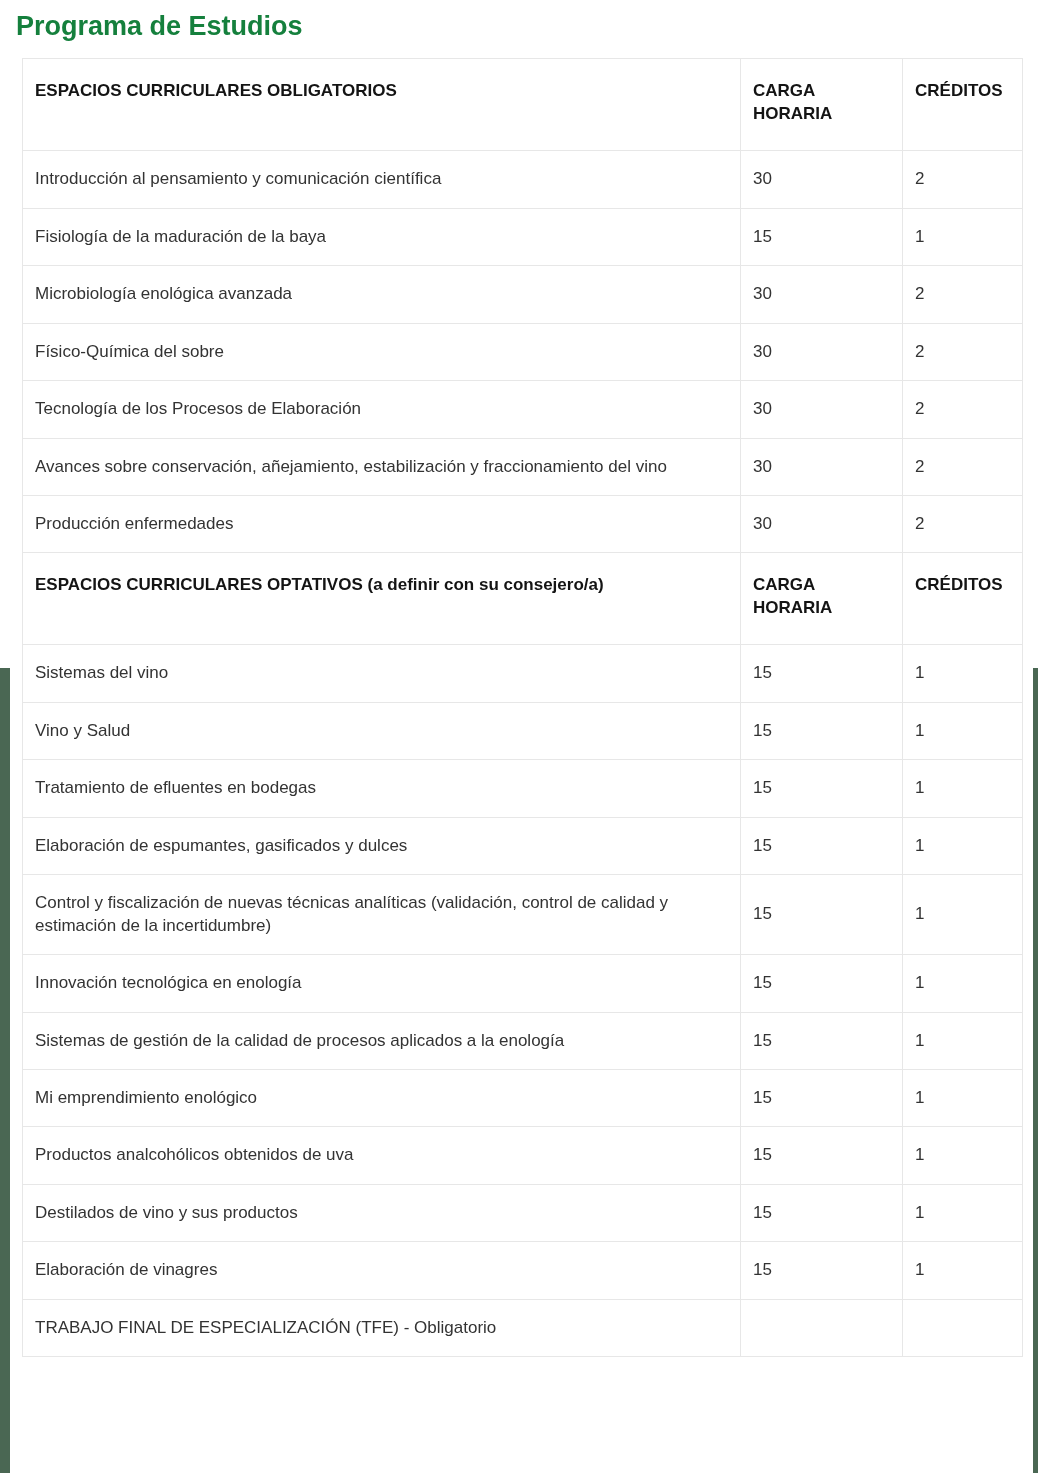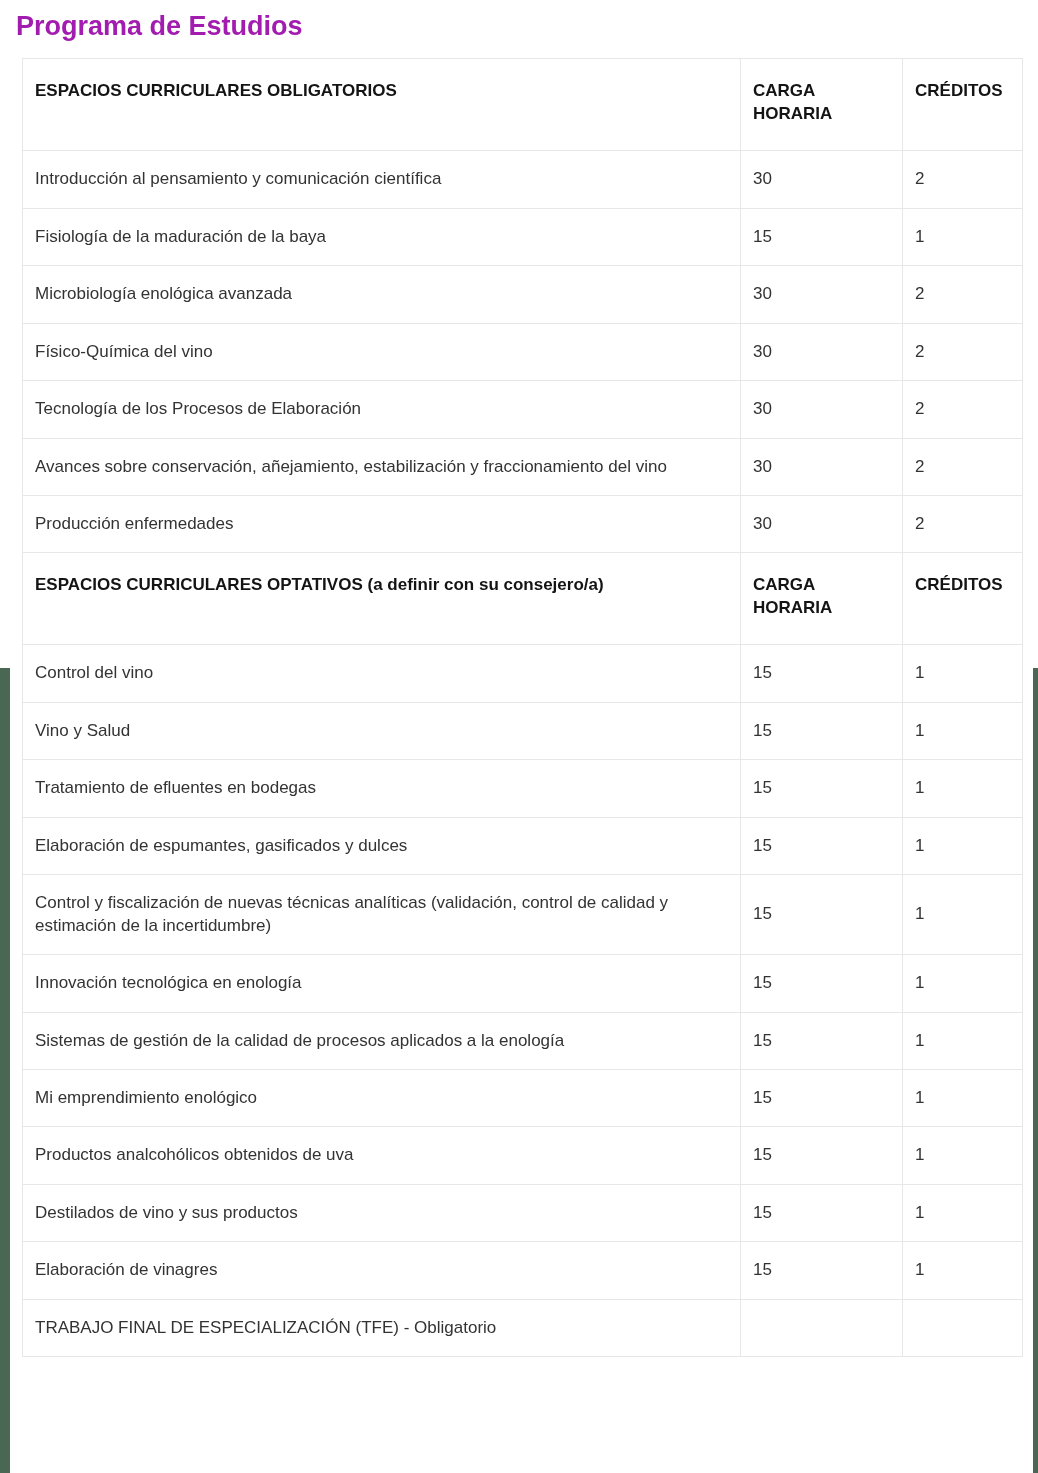--- a/index.html
+++ b/index.html
@@ -14,21 +14,21 @@
     background: #ffffff;
     font-family: "Liberation Sans", sans-serif;
     color: #333333;
   }
   .page-title {
     margin: 0;
     padding: 10px 0 0 16px;
     font-size: 27px;
     line-height: 1.2;
     font-weight: bold;
-    color: #a21caf;
+    color: #15803d;
   }
   .program-table {
     margin: 16px 0 0 22px;
     width: 1000px;
     border-collapse: collapse;
     table-layout: fixed;
   }
   .program-table col.c1 { width: 718px; }
   .program-table col.c2 { width: 162px; }
   .program-table col.c3 { width: 120px; }
@@ -90,21 +90,21 @@
         <td>Fisiología de la maduración de la baya</td>
         <td>15</td>
         <td>1</td>
       </tr>
       <tr>
         <td>Microbiología enológica avanzada</td>
         <td>30</td>
         <td>2</td>
       </tr>
       <tr>
-        <td>Físico-Química del vino</td>
+        <td>Físico-Química del sobre</td>
         <td>30</td>
         <td>2</td>
       </tr>
       <tr>
         <td>Tecnología de los Procesos de Elaboración</td>
         <td>30</td>
         <td>2</td>
       </tr>
       <tr>
         <td>Avances sobre conservación, añejamiento, estabilización y fraccionamiento del vino</td>
@@ -115,21 +115,21 @@
         <td>Producción enfermedades</td>
         <td>30</td>
         <td>2</td>
       </tr>
       <tr>
         <th>ESPACIOS CURRICULARES OPTATIVOS (a definir con su consejero/a)</th>
         <th>CARGA HORARIA</th>
         <th>CRÉDITOS</th>
       </tr>
       <tr>
-        <td>Control del vino</td>
+        <td>Sistemas del vino</td>
         <td>15</td>
         <td>1</td>
       </tr>
       <tr>
         <td>Vino y Salud</td>
         <td>15</td>
         <td>1</td>
       </tr>
       <tr>
         <td>Tratamiento de efluentes en bodegas</td>

